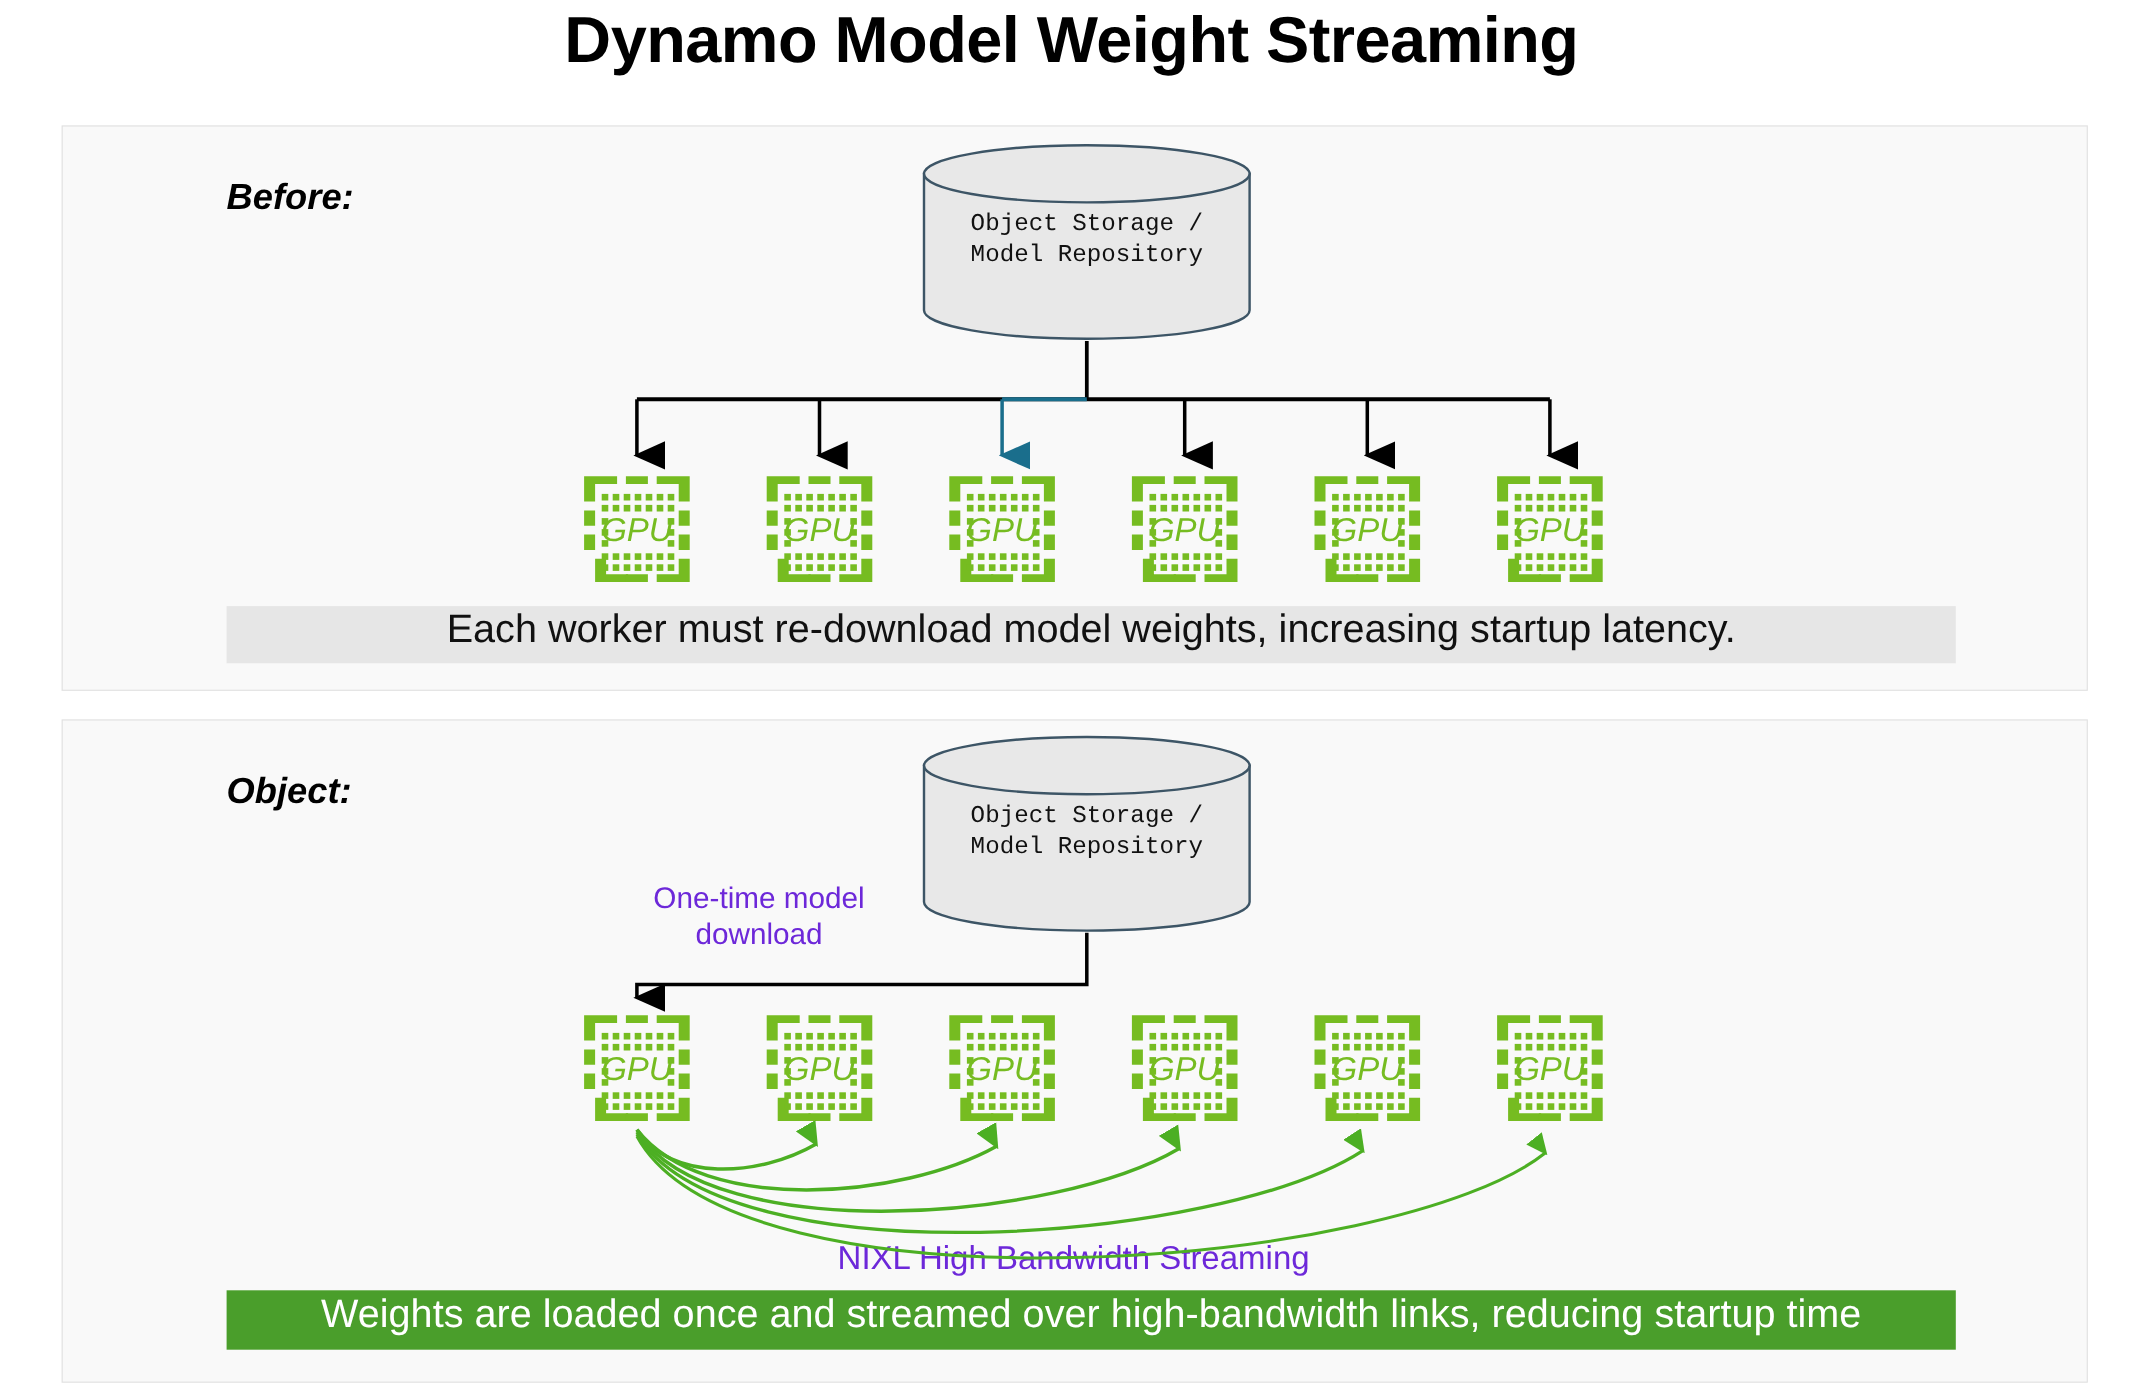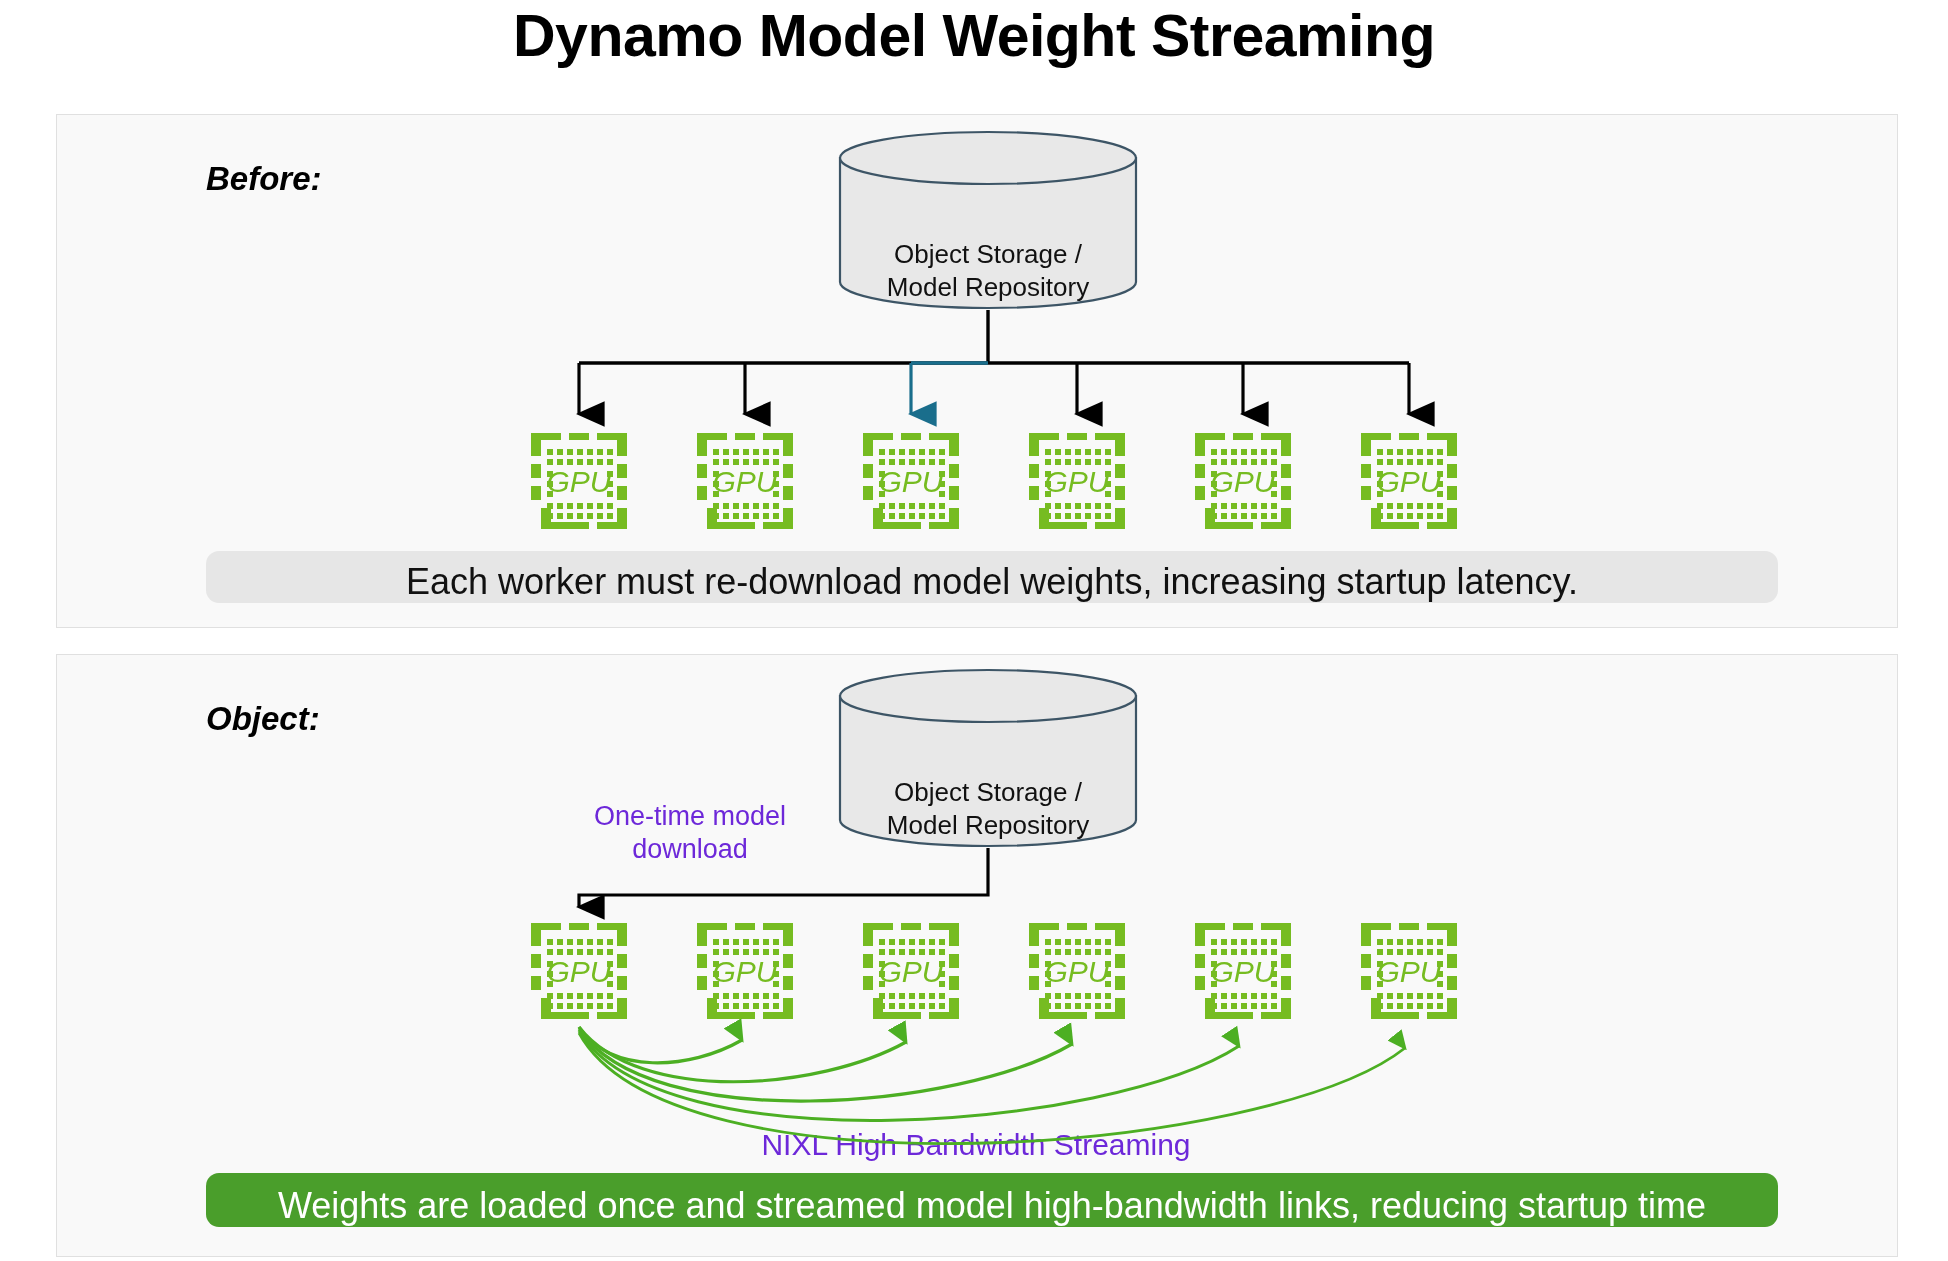--- a/index.html
+++ b/index.html
@@ -68,47 +68,45 @@
     width: 300px;
     height: 180px;
   }
   .cyl svg { display: block; width: 300px; height: 180px; }
   .cyl-text {
     position: absolute;
     left: 0;
     top: 60px;
     width: 300px;
     text-align: center;
-    font-family: Liberation Sans, sans-serif;
-    font-size: 26px;
+    font-family: Liberation Mono, monospace;
+    font-size: 22px;
     line-height: 1.26;
     color: #111111;
     pointer-events: none;
-    margin-top: 48px;
   }
 
   
   .gpu {
     position: absolute;
     width: 116px;
     height: 112px;
     font-style: italic;
   }
   .gpu svg { display: block; width: 116px; height: 112px; }
 
   
   .caption {
     position: absolute;
     box-sizing: border-box;
     display: flex;
-    align-items: flex-end;
+    align-items: flex-start;
     justify-content: center;
     font-family: "Liberation Sans", sans-serif;
     white-space: nowrap;
-    border-radius: 13px;
   }
   #caption-before {
     left: 206px; top: 551px; width: 1572px; height: 52px;
     background: #e6e6e6;
     color: #111111;
     font-size: 36px;
   }
   #caption-after {
     left: 206px; top: 1173px; width: 1572px; height: 54px;
     background: #4a9e2b;
@@ -832,21 +830,21 @@
         <rect x="86" y="88" width="6" height="6"></rect>
       </g>
       <rect x="34" y="44" width="50" height="30" fill="#f9f9f9"></rect>
       <text x="58" y="67" font-family="Liberation Sans, sans-serif" font-size="30" fill="#76bc21" text-anchor="middle">GPU</text>
     </svg>
   </div>
 
   <div class="flabel" id="label-nixl">NIXL High Bandwidth Streaming</div>
 
   <div class="caption" id="caption-after">
-    <span>Weights are loaded once and streamed model high-bandwidth links, reducing startup time</span>
+    <span>Weights are loaded once and streamed over high-bandwidth links, reducing startup time</span>
   </div>
 
   <svg class="svg-layer" viewBox="0 0 1948 1261" xmlns="http://www.w3.org/2000/svg">
     <defs>
       <marker id="ah-black" markerWidth="9" markerHeight="9" refX="4" refY="8" orient="auto" markerUnits="strokeWidth">
         <path d="M0,0 L4,9 L8,0 Z" fill="#000000"></path>
       </marker>
       <marker id="ah-teal" markerWidth="9" markerHeight="9" refX="4" refY="8" orient="auto" markerUnits="strokeWidth">
         <path d="M0,0 L4,9 L8,0 Z" fill="#1a6e8c"></path>
       </marker>

